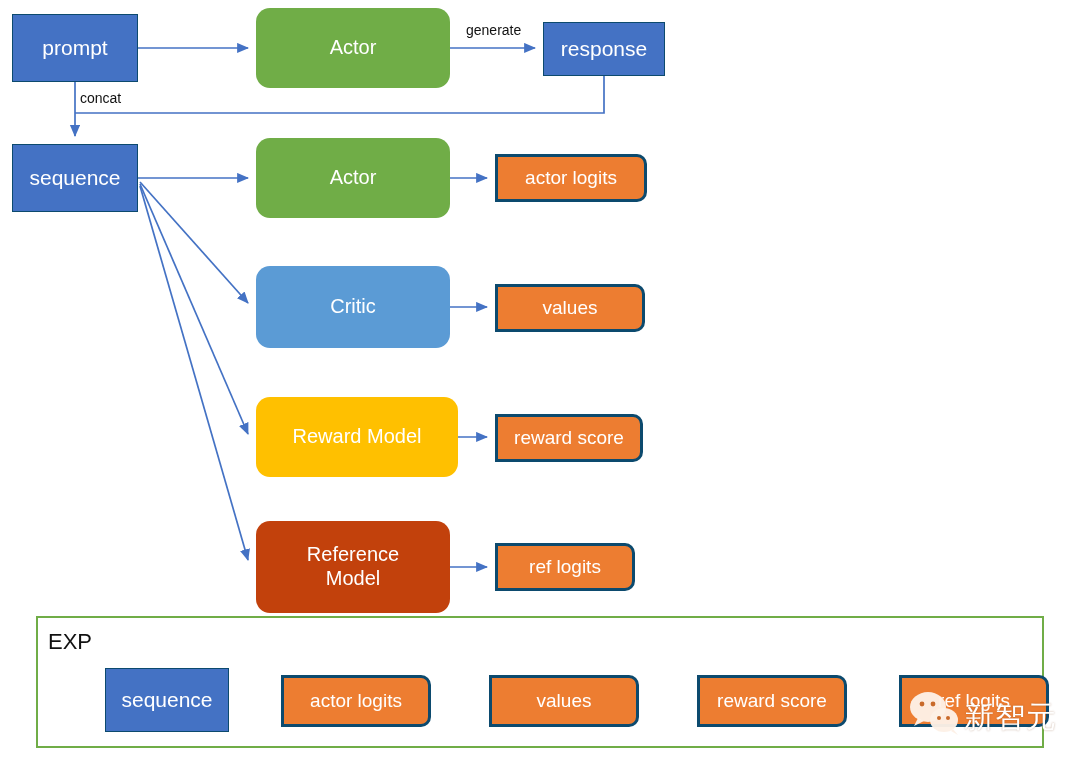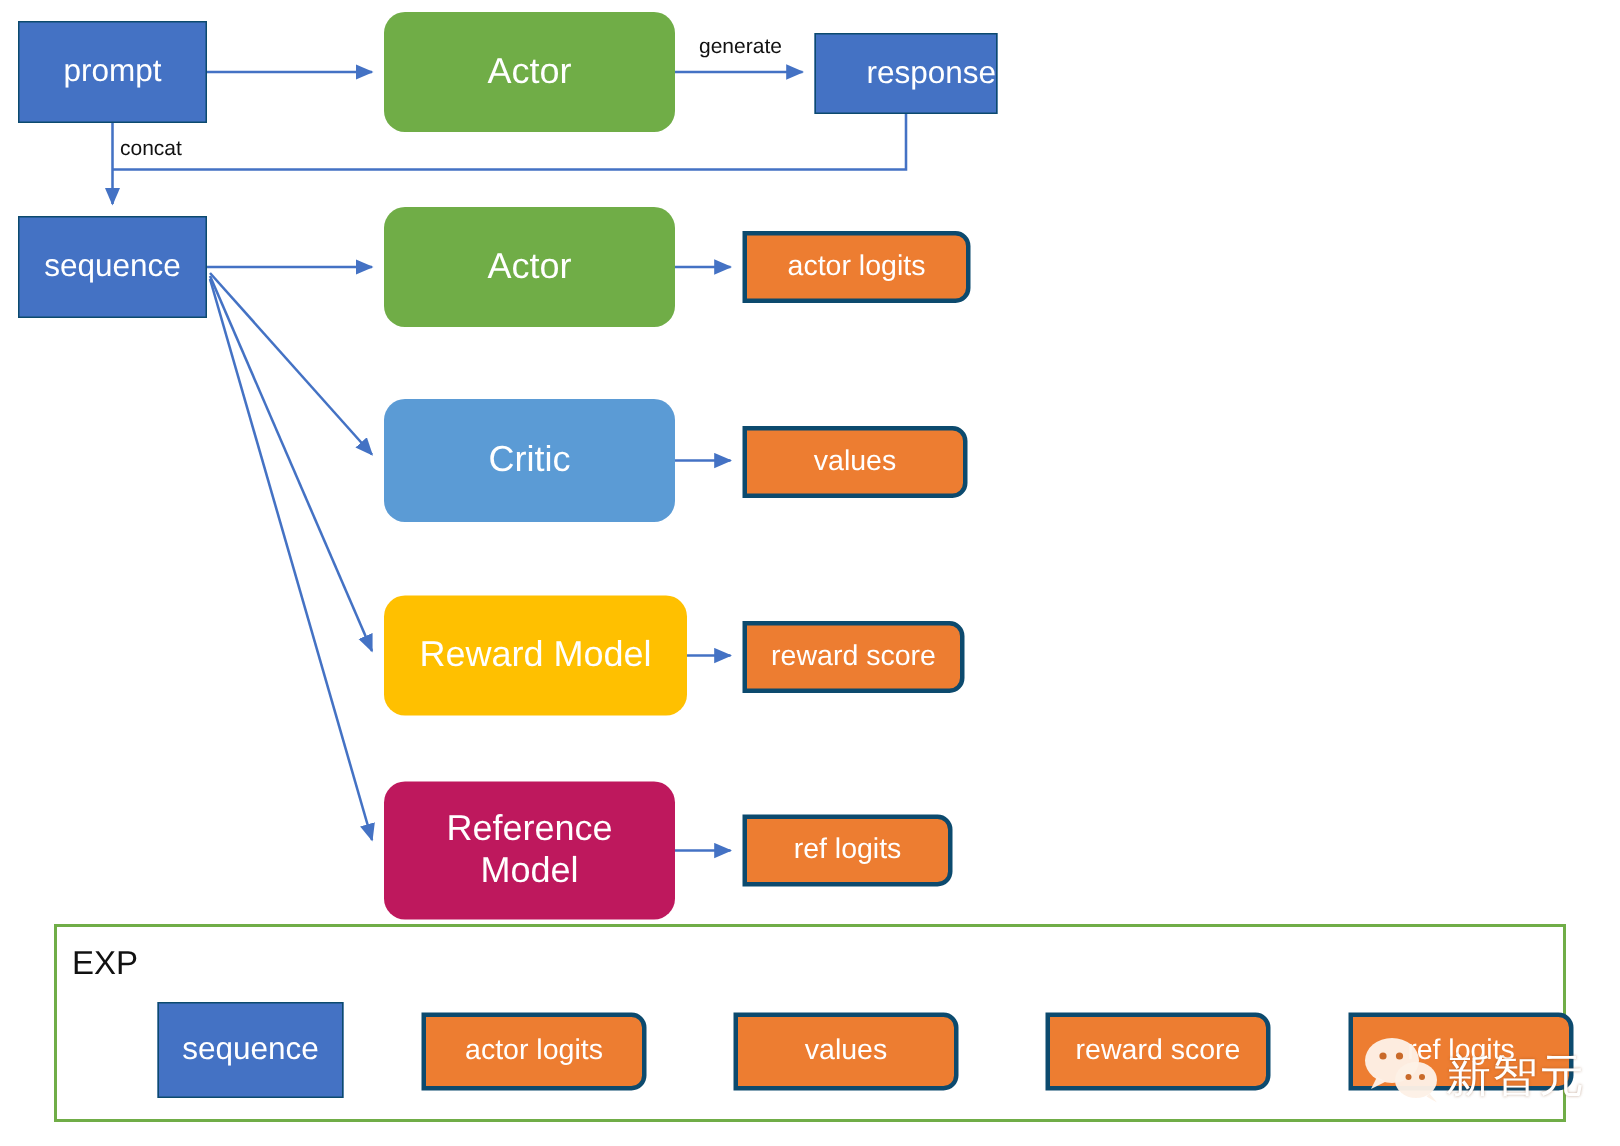--- a/index.html
+++ b/index.html
@@ -38,26 +38,26 @@
   }
   
   .n-blue {
     background: #4472c4;
     border: 1px solid #0c4a6e;
     font-size: 21px;
   }
   
   .n-model {
     border-radius: 14px;
-    font-size: 24px;
+    font-size: 20px;
   }
   .n-green  { background: #70ad47; }
   .n-critic { background: #5b9bd5; }
   .n-yellow { background: #ffc000; }
-  .n-gray   { background: #be185d; }
+  .n-gray   { background: #c2410c; }
 
   
   .n-orange {
     background: #ed7d31;
     border: 3px solid #0c4a6e;
     border-radius: 0 10px 10px 0;
     font-size: 19px;
   }
   .edge-label {
     position: absolute;
@@ -140,21 +140,21 @@
   </svg>
 
   <div class="node n-blue" style="left:12px; top:14px; width:126px; height:68px;">
     <span>prompt</span>
   </div>
 
   <div class="node n-model n-green" style="left:256px; top:8px; width:194px; height:80px;">
     <span>Actor</span>
   </div>
 
-  <div class="node n-blue" style="left:543px; top:22px; width:122px; height:54px;justify-content:flex-end;">
+  <div class="node n-blue" style="left:543px; top:22px; width:122px; height:54px;">
     <span>response</span>
   </div>
 
   <div class="node n-blue" style="left:12px; top:144px; width:126px; height:68px;">
     <span>sequence</span>
   </div>
 
   <div class="node n-model n-green" style="left:256px; top:138px; width:194px; height:80px;">
     <span>Actor</span>
   </div>

